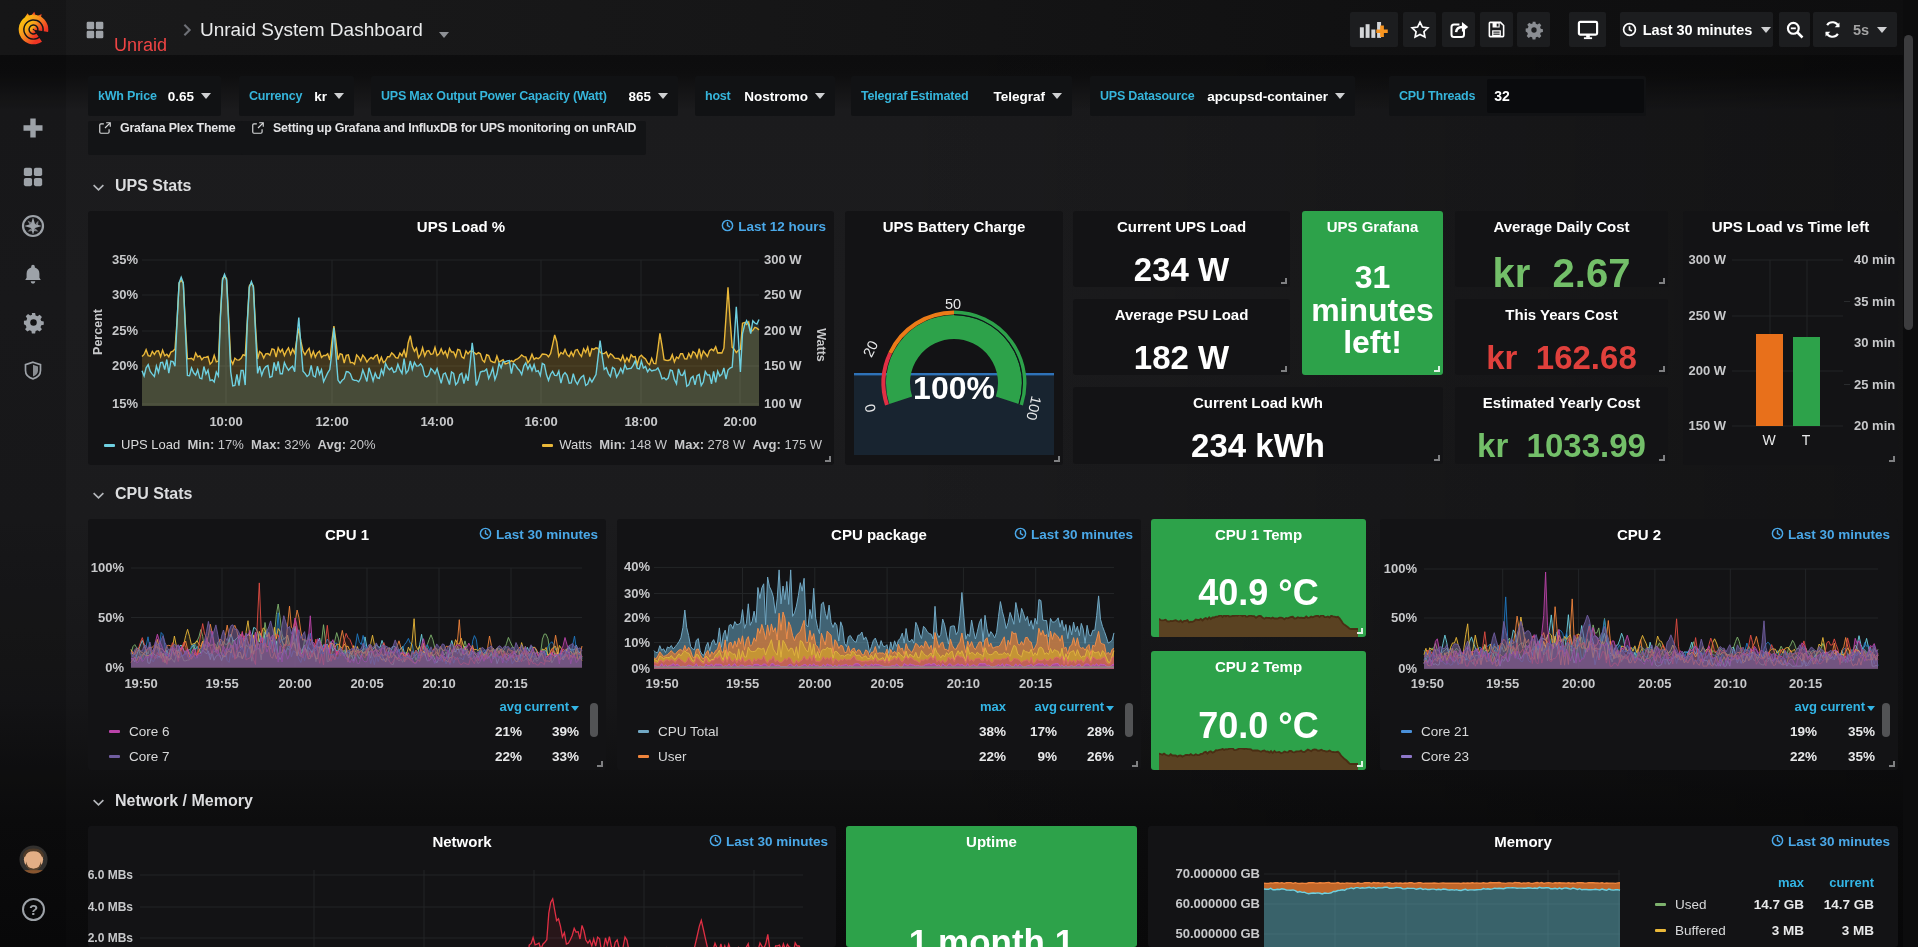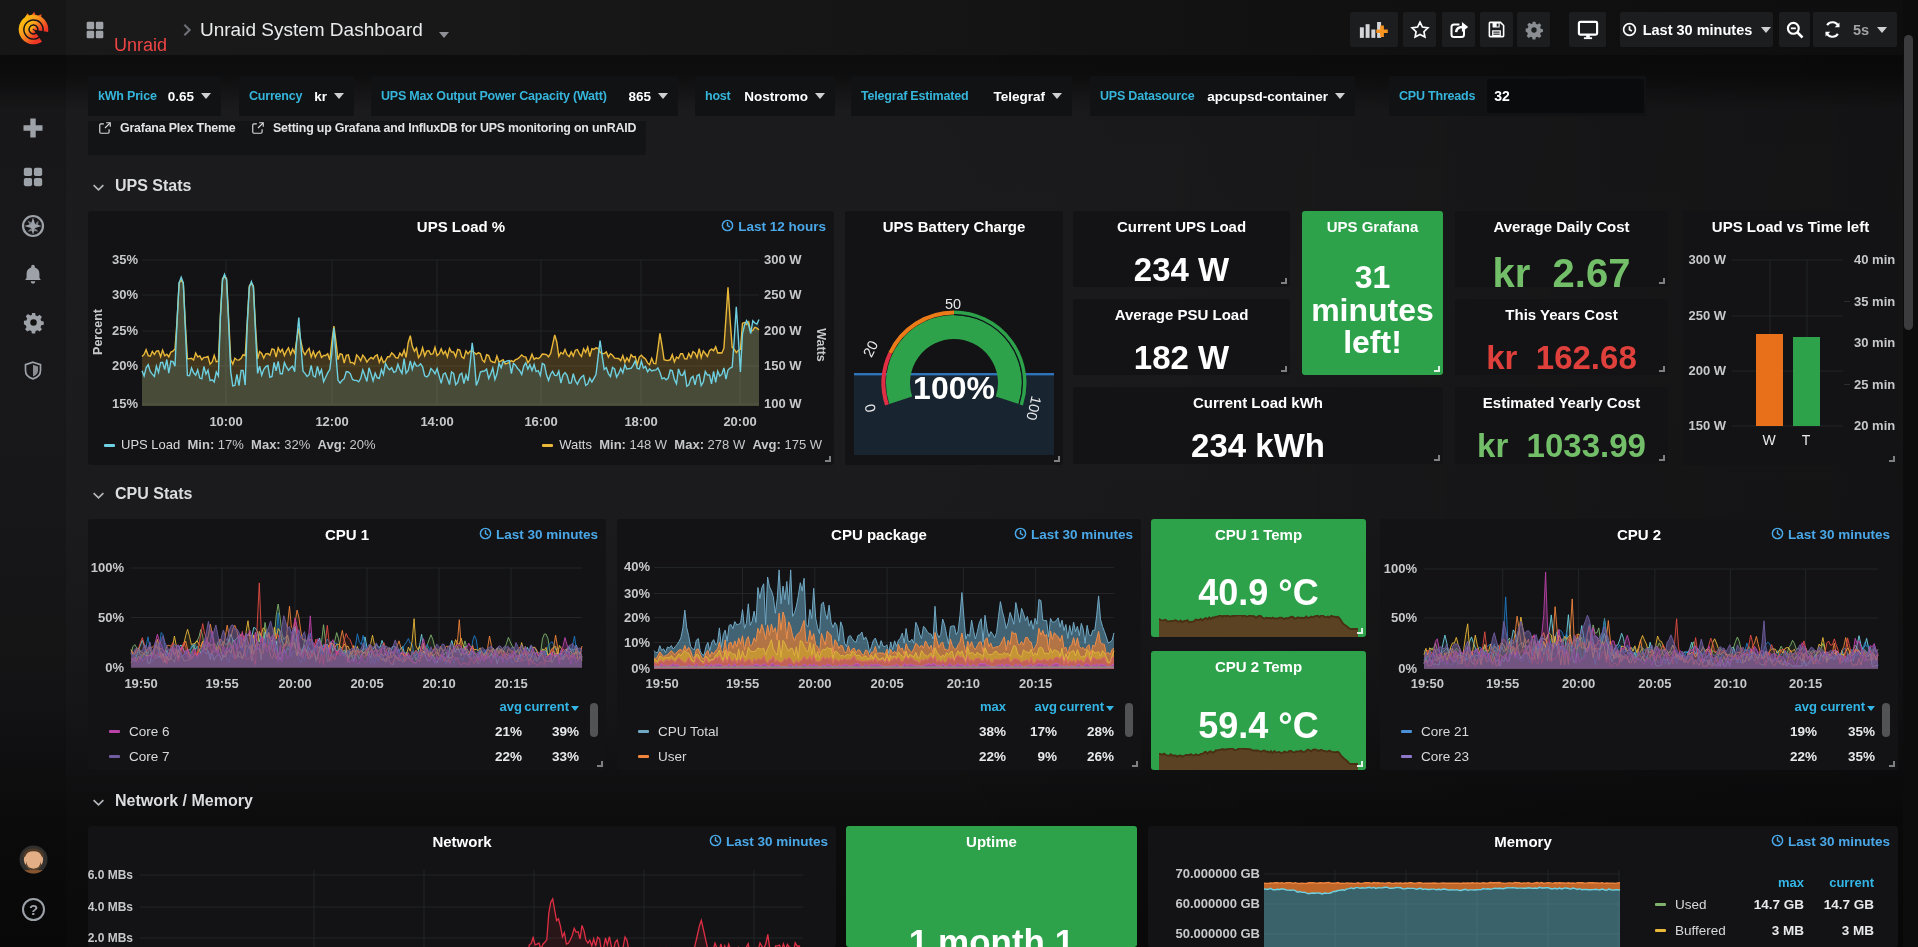--- a/index.html
+++ b/index.html
@@ -449,21 +449,21 @@
     <div class="ptitle">CPU 1 Temp</div>
     <div class="bigval" style="top:53px;font-size:36px">40.9 °C</div>
     <svg width="199" height="22" style="position:absolute;left:8px;bottom:0">
       <polygon points="0.0,3.7 1.7,5.2 3.3,5.3 5.0,5.1 6.7,4.7 8.4,6.3 10.0,6.5 11.7,6.0 13.4,6.1 15.1,5.6 16.7,5.2 18.4,6.1 20.1,6.7 21.7,5.5 23.4,7.2 25.1,5.8 26.8,5.8 28.4,5.2 30.1,7.4 31.8,6.7 33.4,6.8 35.1,6.0 36.8,4.4 38.5,4.8 40.1,5.0 41.8,3.8 43.5,5.5 45.2,3.8 46.8,3.0 48.5,4.3 50.2,2.3 51.8,4.0 53.5,2.5 55.2,2.5 56.9,1.7 58.5,1.7 60.2,0.8 61.9,0.2 63.5,1.9 65.2,0.2 66.9,1.4 68.6,-0.2 70.2,1.5 71.9,1.3 73.6,0.9 75.3,0.8 76.9,0.4 78.6,0.7 80.3,-0.7 81.9,0.2 83.6,1.1 85.3,-0.3 87.0,1.6 88.6,1.6 90.3,0.7 92.0,0.7 93.6,1.1 95.3,1.1 97.0,2.8 98.7,1.5 100.3,0.8 102.0,1.1 103.7,2.8 105.4,3.7 107.0,2.6 108.7,2.8 110.4,3.0 112.0,3.6 113.7,2.5 115.4,3.5 117.1,3.4 118.7,3.6 120.4,2.6 122.1,2.6 123.7,3.0 125.4,4.3 127.1,2.9 128.8,3.4 130.4,2.6 132.1,2.0 133.8,1.8 135.5,3.5 137.1,3.3 138.8,2.2 140.5,2.8 142.1,2.6 143.8,3.0 145.5,3.0 147.2,1.5 148.8,2.8 150.5,2.6 152.2,1.6 153.8,2.3 155.5,1.3 157.2,0.9 158.9,0.6 160.5,2.1 162.2,0.4 163.9,0.2 165.6,2.1 167.2,2.1 168.9,1.5 170.6,2.5 172.2,0.7 173.9,1.4 175.6,1.7 177.3,2.2 178.9,1.8 180.6,3.4 182.3,5.7 183.9,8.3 185.6,9.8 187.3,11.0 189.0,12.3 190.6,13.7 192.3,14.0 194.0,14.0 195.7,14.0 197.3,14.0 199.0,14.0 199.0,22.0 0.0,22.0" fill="#5E3A1E" fill-opacity="0.92"></polygon>
       <polyline points="0.0,3.7 1.7,5.2 3.3,5.3 5.0,5.1 6.7,4.7 8.4,6.3 10.0,6.5 11.7,6.0 13.4,6.1 15.1,5.6 16.7,5.2 18.4,6.1 20.1,6.7 21.7,5.5 23.4,7.2 25.1,5.8 26.8,5.8 28.4,5.2 30.1,7.4 31.8,6.7 33.4,6.8 35.1,6.0 36.8,4.4 38.5,4.8 40.1,5.0 41.8,3.8 43.5,5.5 45.2,3.8 46.8,3.0 48.5,4.3 50.2,2.3 51.8,4.0 53.5,2.5 55.2,2.5 56.9,1.7 58.5,1.7 60.2,0.8 61.9,0.2 63.5,1.9 65.2,0.2 66.9,1.4 68.6,-0.2 70.2,1.5 71.9,1.3 73.6,0.9 75.3,0.8 76.9,0.4 78.6,0.7 80.3,-0.7 81.9,0.2 83.6,1.1 85.3,-0.3 87.0,1.6 88.6,1.6 90.3,0.7 92.0,0.7 93.6,1.1 95.3,1.1 97.0,2.8 98.7,1.5 100.3,0.8 102.0,1.1 103.7,2.8 105.4,3.7 107.0,2.6 108.7,2.8 110.4,3.0 112.0,3.6 113.7,2.5 115.4,3.5 117.1,3.4 118.7,3.6 120.4,2.6 122.1,2.6 123.7,3.0 125.4,4.3 127.1,2.9 128.8,3.4 130.4,2.6 132.1,2.0 133.8,1.8 135.5,3.5 137.1,3.3 138.8,2.2 140.5,2.8 142.1,2.6 143.8,3.0 145.5,3.0 147.2,1.5 148.8,2.8 150.5,2.6 152.2,1.6 153.8,2.3 155.5,1.3 157.2,0.9 158.9,0.6 160.5,2.1 162.2,0.4 163.9,0.2 165.6,2.1 167.2,2.1 168.9,1.5 170.6,2.5 172.2,0.7 173.9,1.4 175.6,1.7 177.3,2.2 178.9,1.8 180.6,3.4 182.3,5.7 183.9,8.3 185.6,9.8 187.3,11.0 189.0,12.3 190.6,13.7 192.3,14.0 194.0,14.0 195.7,14.0 197.3,14.0 199.0,14.0" fill="none" stroke="#4A2B12" stroke-width="1.8" stroke-opacity="0.95"></polyline>
     </svg>
     <div style="position:absolute;right:3px;bottom:3px;width:6px;height:6px;border-right:2px solid rgba(255,255,255,0.85);border-bottom:2px solid rgba(255,255,255,0.85)"></div>
   </div>
 <div class="panel greenp" style="left:1151px;top:651px;width:215px;height:119px;overflow:hidden">
     <div class="ptitle">CPU 2 Temp</div>
-    <div class="bigval" style="top:54px;font-size:36px">59.4 °C</div>
+    <div class="bigval" style="top:54px;font-size:36px">70.0 °C</div>
     <svg width="199" height="22" style="position:absolute;left:8px;bottom:0">
       <polygon points="0.0,5.6 1.7,6.0 3.3,6.7 5.0,5.6 6.7,6.8 8.4,7.5 10.0,7.8 11.7,6.2 13.4,7.5 15.1,7.5 16.7,7.4 18.4,8.6 20.1,7.6 21.7,7.4 23.4,8.6 25.1,7.8 26.8,7.0 28.4,6.9 30.1,7.2 31.8,6.0 33.4,7.2 35.1,7.3 36.8,6.3 38.5,7.1 40.1,7.0 41.8,5.9 43.5,5.9 45.2,4.2 46.8,3.8 48.5,5.7 50.2,3.7 51.8,3.2 53.5,4.6 55.2,3.9 56.9,2.1 58.5,2.3 60.2,1.9 61.9,1.7 63.5,0.9 65.2,1.9 66.9,1.2 68.6,1.3 70.2,0.7 71.9,0.4 73.6,0.1 75.3,2.1 76.9,1.8 78.6,1.3 80.3,0.3 81.9,0.4 83.6,0.5 85.3,1.0 87.0,0.5 88.6,1.2 90.3,1.2 92.0,1.3 93.6,2.6 95.3,2.3 97.0,2.5 98.7,2.4 100.3,3.0 102.0,3.8 103.7,2.8 105.4,2.4 107.0,3.6 108.7,3.5 110.4,4.6 112.0,3.1 113.7,5.0 115.4,3.0 117.1,4.4 118.7,4.2 120.4,3.9 122.1,5.3 123.7,4.8 125.4,3.5 127.1,4.2 128.8,4.4 130.4,3.0 132.1,3.0 133.8,4.1 135.5,4.3 137.1,3.5 138.8,3.3 140.5,3.3 142.1,2.6 143.8,3.9 145.5,4.0 147.2,2.7 148.8,1.5 150.5,2.3 152.2,3.2 153.8,1.9 155.5,1.3 157.2,1.5 158.9,2.7 160.5,2.5 162.2,1.7 163.9,2.6 165.6,2.9 167.2,3.5 168.9,3.3 170.6,2.5 172.2,3.5 173.9,4.0 175.6,4.1 177.3,4.0 178.9,3.8 180.6,5.4 182.3,7.9 183.9,9.3 185.6,11.1 187.3,12.3 189.0,14.0 190.6,15.6 192.3,16.0 194.0,16.0 195.7,16.0 197.3,16.0 199.0,16.0 199.0,22.0 0.0,22.0" fill="#5E3A1E" fill-opacity="0.92"></polygon>
       <polyline points="0.0,5.6 1.7,6.0 3.3,6.7 5.0,5.6 6.7,6.8 8.4,7.5 10.0,7.8 11.7,6.2 13.4,7.5 15.1,7.5 16.7,7.4 18.4,8.6 20.1,7.6 21.7,7.4 23.4,8.6 25.1,7.8 26.8,7.0 28.4,6.9 30.1,7.2 31.8,6.0 33.4,7.2 35.1,7.3 36.8,6.3 38.5,7.1 40.1,7.0 41.8,5.9 43.5,5.9 45.2,4.2 46.8,3.8 48.5,5.7 50.2,3.7 51.8,3.2 53.5,4.6 55.2,3.9 56.9,2.1 58.5,2.3 60.2,1.9 61.9,1.7 63.5,0.9 65.2,1.9 66.9,1.2 68.6,1.3 70.2,0.7 71.9,0.4 73.6,0.1 75.3,2.1 76.9,1.8 78.6,1.3 80.3,0.3 81.9,0.4 83.6,0.5 85.3,1.0 87.0,0.5 88.6,1.2 90.3,1.2 92.0,1.3 93.6,2.6 95.3,2.3 97.0,2.5 98.7,2.4 100.3,3.0 102.0,3.8 103.7,2.8 105.4,2.4 107.0,3.6 108.7,3.5 110.4,4.6 112.0,3.1 113.7,5.0 115.4,3.0 117.1,4.4 118.7,4.2 120.4,3.9 122.1,5.3 123.7,4.8 125.4,3.5 127.1,4.2 128.8,4.4 130.4,3.0 132.1,3.0 133.8,4.1 135.5,4.3 137.1,3.5 138.8,3.3 140.5,3.3 142.1,2.6 143.8,3.9 145.5,4.0 147.2,2.7 148.8,1.5 150.5,2.3 152.2,3.2 153.8,1.9 155.5,1.3 157.2,1.5 158.9,2.7 160.5,2.5 162.2,1.7 163.9,2.6 165.6,2.9 167.2,3.5 168.9,3.3 170.6,2.5 172.2,3.5 173.9,4.0 175.6,4.1 177.3,4.0 178.9,3.8 180.6,5.4 182.3,7.9 183.9,9.3 185.6,11.1 187.3,12.3 189.0,14.0 190.6,15.6 192.3,16.0 194.0,16.0 195.7,16.0 197.3,16.0 199.0,16.0" fill="none" stroke="#4A2B12" stroke-width="1.8" stroke-opacity="0.95"></polyline>
     </svg>
     <div style="position:absolute;right:3px;bottom:3px;width:6px;height:6px;border-right:2px solid rgba(255,255,255,0.85);border-bottom:2px solid rgba(255,255,255,0.85)"></div>
   </div>
 <div class="panel" style="left:1380px;top:519px;width:518px;height:251px">
     <div class="ptitle">CPU 2</div>
     <div class="tinfo"><svg width="13" height="13" viewBox="0 0 16 16" style="margin-right:4px">
         <circle cx="8" cy="8" r="6.3" fill="none" stroke="currentColor" stroke-width="1.8"></circle>

